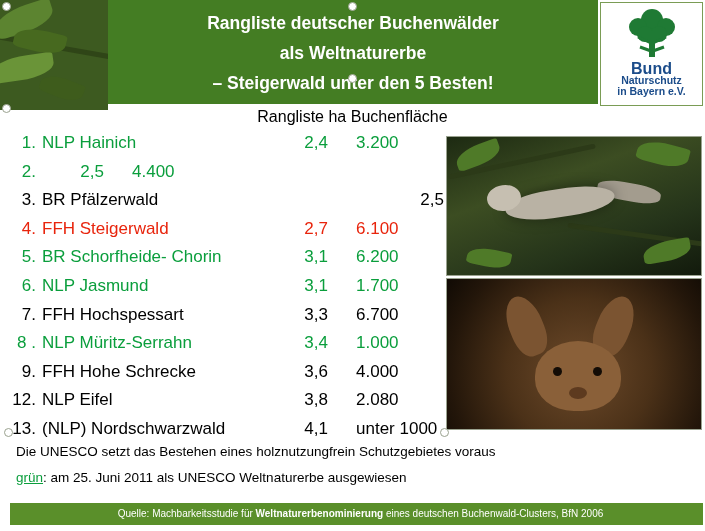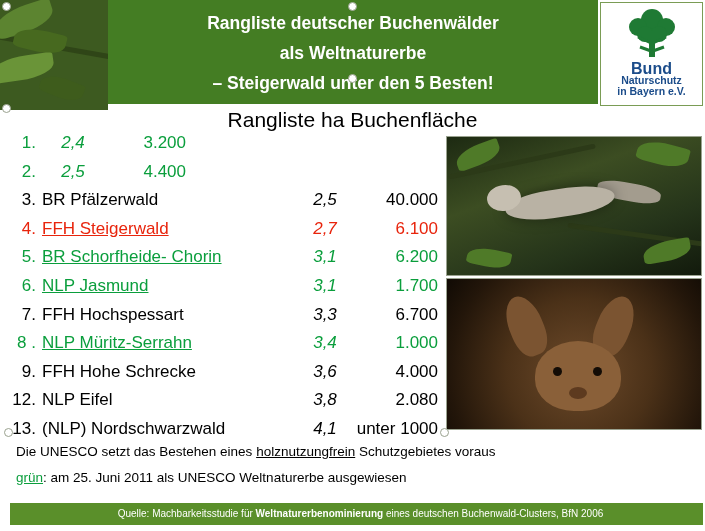--- a/index.html
+++ b/index.html
@@ -80,21 +80,21 @@
     line-height: 11.5px;
   }
   .logo-text .bold-first { font-size: 16px; }
 
   
   .sub-title {
     position: absolute;
     left: 0; top: 108px;
     width: 705px;
     text-align: center;
-    font-size: 21px;
+    font-size: 16px;
     color: #000000;
   }
 
   
   .rank-area {
     position: absolute;
     left: 8px; top: 133px;
     width: 436px;
   }
   .rank-row {
@@ -109,32 +109,31 @@
     width: 34px;
     text-align: right;
     padding-right: 6px;
     box-sizing: border-box;
   }
   .rank-row .name {
     flex: 1;
   }
   .rank-row .v1 {
     width: 62px;
-    text-align: center;
-    font-style: italic;
+    text-align: right;
   }
   .rank-row .v2 {
     width: 88px;
-    text-align: right;
     padding-right: 6px;
     box-sizing: border-box;
+    margin-left: 28px;
   }
   .green { color: #0a9e3c; }
   .red { color: #e8240c; }
-  .ul { text-decoration: underline; }
+  .ul { }
 
   
   .photo {
     position: absolute;
     overflow: hidden;
     border: 1px solid #9aa28f;
     box-sizing: border-box;
   }
   .photo-top {
     left: 446px; top: 136px;
@@ -294,35 +293,35 @@
       <div>in Bayern e.V.</div>
     </div>
   </div>
 
   <div class="sub-title">Rangliste ha Buchenfläche</div>
 
   <div class="rank-area">
 
     <div class="rank-row green">
       <span class="num">1.</span>
+      <span class="name">NLP Hainich</span>
       <span class="v1">2,4</span>
       <span class="v2">3.200</span>
     </div>
 
     <div class="rank-row green">
       <span class="num">2.</span>
       <span class="v1">2,5</span>
       <span class="v2">4.400</span>
     </div>
 
     <div class="rank-row">
       <span class="num">3.</span>
       <span class="name">BR Pfälzerwald</span>
       <span class="v1">2,5</span>
-      <span class="v2">40.000</span>
     </div>
 
     <div class="rank-row red">
       <span class="num">4.</span>
       <span class="name ul">FFH Steigerwald</span>
       <span class="v1">2,7</span>
       <span class="v2">6.100</span>
     </div>
 
     <div class="rank-row green">

